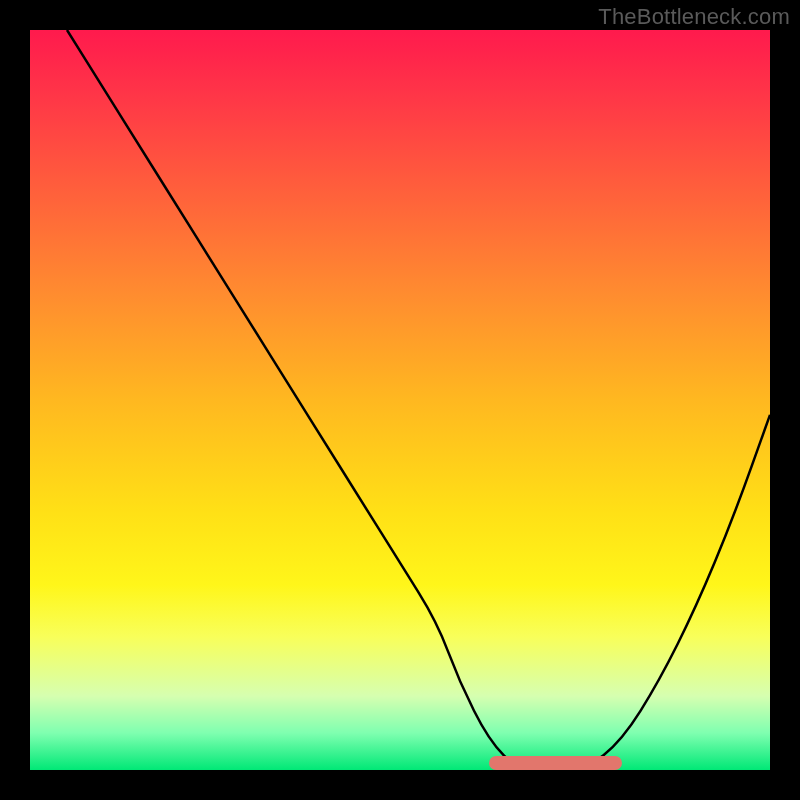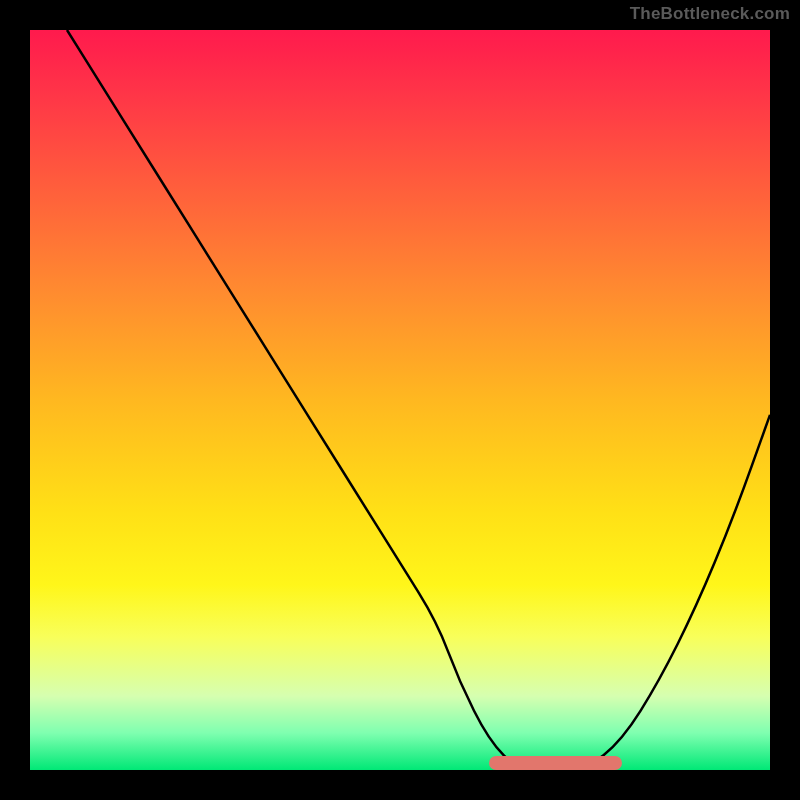--- a/index.html
+++ b/index.html
@@ -15,22 +15,22 @@
     position: relative;
     width: 800px;
     height: 800px;
     background: #000;
   }
   .watermark {
     position: absolute;
     top: 4px;
     right: 10px;
     color: #5a5a5a;
-    font-size: 17px;
-    font-weight: 700;
+    font-size: 22px;
+    font-weight: 400;
     z-index: 10;
     letter-spacing: 0.2px;
   }
   .plot {
     position: absolute;
     left: 30px;
     top: 30px;
     width: 740px;
     height: 740px;
     background: linear-gradient(to bottom,

